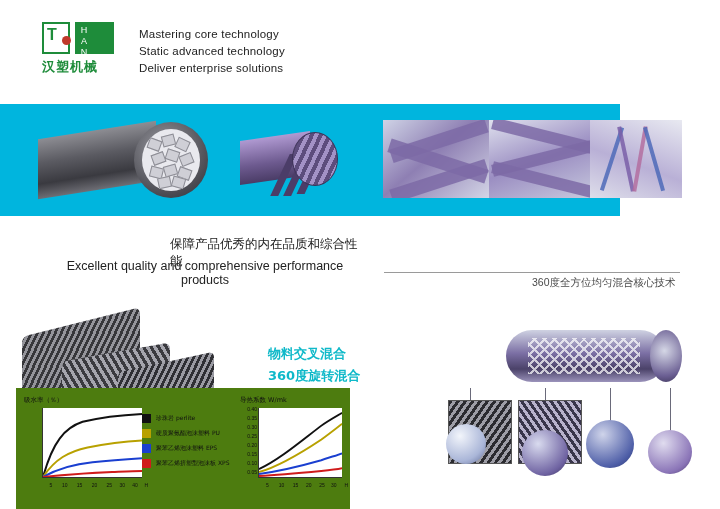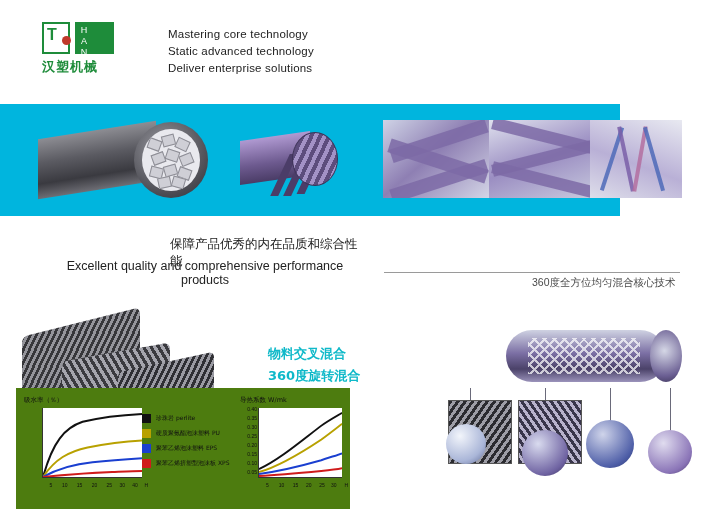--- a/index.html
+++ b/index.html
@@ -17,21 +17,21 @@
   .logo{position:absolute;left:42px;top:22px;width:72px;height:52px;}
   .logo-mark{position:absolute;left:0;top:0;width:72px;height:34px;}
   .logo-green{position:absolute;left:0;top:0;width:28px;height:32px;border:2px solid #1e8c3a;box-sizing:border-box;}
   .logo-t{position:absolute;left:5px;top:5px;color:#1e8c3a;font-size:16px;font-weight:bold;line-height:1;}
   .logo-red{position:absolute;left:20px;top:14px;width:9px;height:9px;background:#c0392b;border-radius:50%;}
   .logo-greenbox{position:absolute;left:33px;top:0;width:39px;height:32px;background:#1e8c3a;}
   .logo-greenbox span{position:absolute;left:4px;top:3px;color:#ffffff;font-size:9px;letter-spacing:1px;
     writing-mode:vertical-rl;text-orientation:upright;line-height:10px;}
   .logo-cn{position:absolute;left:0;top:36px;color:#1e8c3a;font-size:13px;font-weight:bold;letter-spacing:1px;
     font-family:Liberation Serif, serif;white-space:nowrap;}
-  .slogans{position:absolute;left:139px;top:26px;margin-left:29px;}
+  .slogans{position:absolute;left:139px;top:26px;}
   .slogans div{font-size:11.5px;color:#222;line-height:17px;letter-spacing:.2px;}
 
   
   .banner{position:absolute;left:0;top:104px;width:720px;height:112px;background:#00b5de;}
   .banner-notch{position:absolute;left:620px;top:104px;width:0;height:0;
     border-top:56px solid #ffffff;border-right:100px solid #ffffff;border-bottom:56px solid transparent;border-left:0;}
   .banner-notch2{position:absolute;right:0;top:160px;width:100px;height:56px;background:#ffffff;}
 
   
   .cyl{position:absolute;left:38px;top:116px;width:170px;height:88px;}

